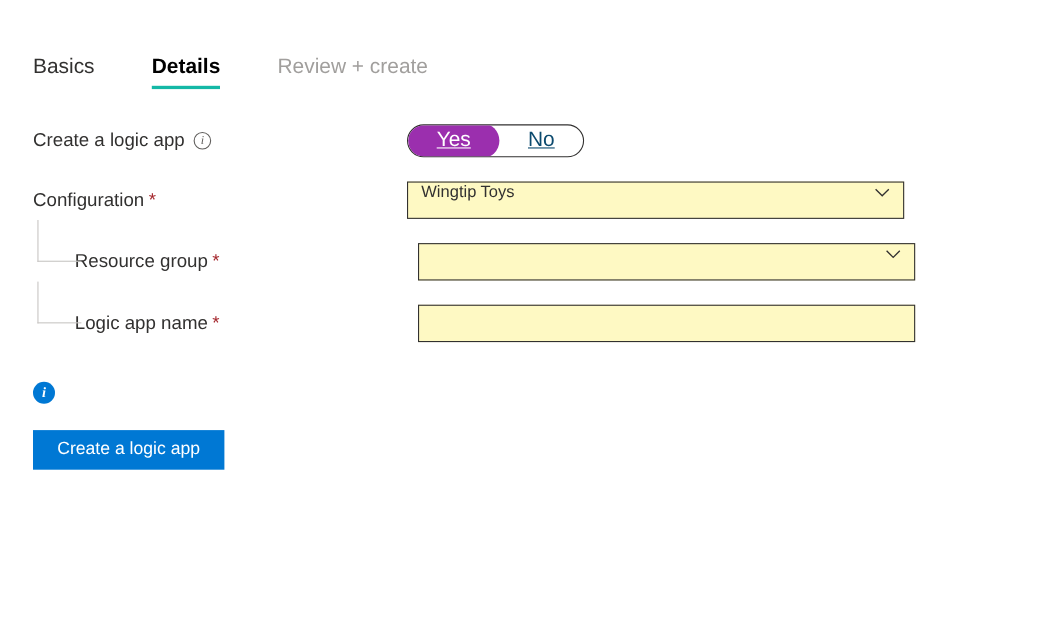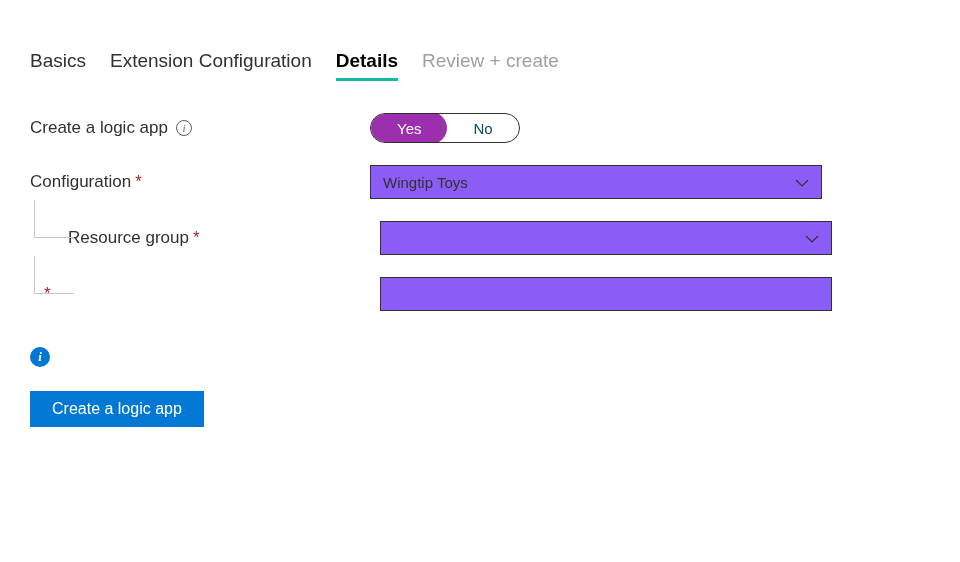--- a/index.html
+++ b/index.html
@@ -6,21 +6,21 @@
     body {
       font-family: "Segoe UI", -apple-system, sans-serif;
       font-size: 15px;
       color: #323130;
       padding: 50px 30px;
       background: #fff;
       width: 960px;
     }
     .tabs {
       display: flex;
-      gap: 24px;
+      gap: 52px;
       margin-bottom: 32px;
     }
     .tab {
       font-size: 19px;
       color: #323130;
       cursor: pointer;
       padding-bottom: 6px;
       border-bottom: 3px solid transparent;
     }
     .tab.active {
@@ -84,44 +84,45 @@
     .toggle {
       display: inline-flex;
       border: 1px solid #323130;
       border-radius: 22px;
       overflow: hidden;
       align-items: center;
       height: 30px;
     }
     .toggle-opt {
       padding: 16px 26px;
-      font-size: 15px;
+      font-size: 19px;
       display: flex;
       align-items: center;
       height: 100%;
       cursor: pointer;
+      text-decoration: underline;
     }
     .toggle-opt.selected {
       background: #9b2fae;
       color: #fff;
       border-radius: 22px;
     }
     .toggle-opt.unselected {
       color: #0c4a6e;
     }
     .dropdown, .textfield {
       width: 452px;
       height: 34px;
       border: 1px solid #323130;
       display: flex;
-      align-items: center;
+      align-items: flex-start;
       justify-content: space-between;
       padding: 0 12px;
       font-size: 15px;
-      background: #8b5cf6;
+      background: #fef9c3;
       cursor: pointer;
     }
     .chevron {
       font-size: 14px;
       color: #323130;
     }
     .textfield { cursor: text; justify-content: flex-start; }
     .info-banner {
       display: flex;
       align-items: center;
@@ -154,21 +155,20 @@
       cursor: pointer;
     }
   </style>
 </head>
 <body>
 
 
 
 <div class="tabs">
   <div class="tab">Basics</div>
-  <div class="tab">Extension Configuration</div>
   <div class="tab active">Details</div>
   <div class="tab disabled">Review + create</div>
 </div>
 
 <div class="form-row">
   <div class="label-col">
     <span>Create a logic app</span>
     <span class="info-icon">i</span>
   </div>
   <div class="control-col">
@@ -210,20 +210,21 @@
             <path d="M1 1 L7 7 L13 1" stroke="#323130" stroke-width="1.2" fill="none"></path>
           </svg>
       </span>
     </div>
   </div>
 </div>
 
 <div class="form-row">
   <div class="label-col indent">
     <div class="tree-line"></div>
+    <span class="label-text">Logic app name</span>
     <span class="required">*</span>
   </div>
   <div class="control-col">
     <div class="textfield">
       <span></span>
     </div>
   </div>
 </div>
 
 <div class="info-banner">

